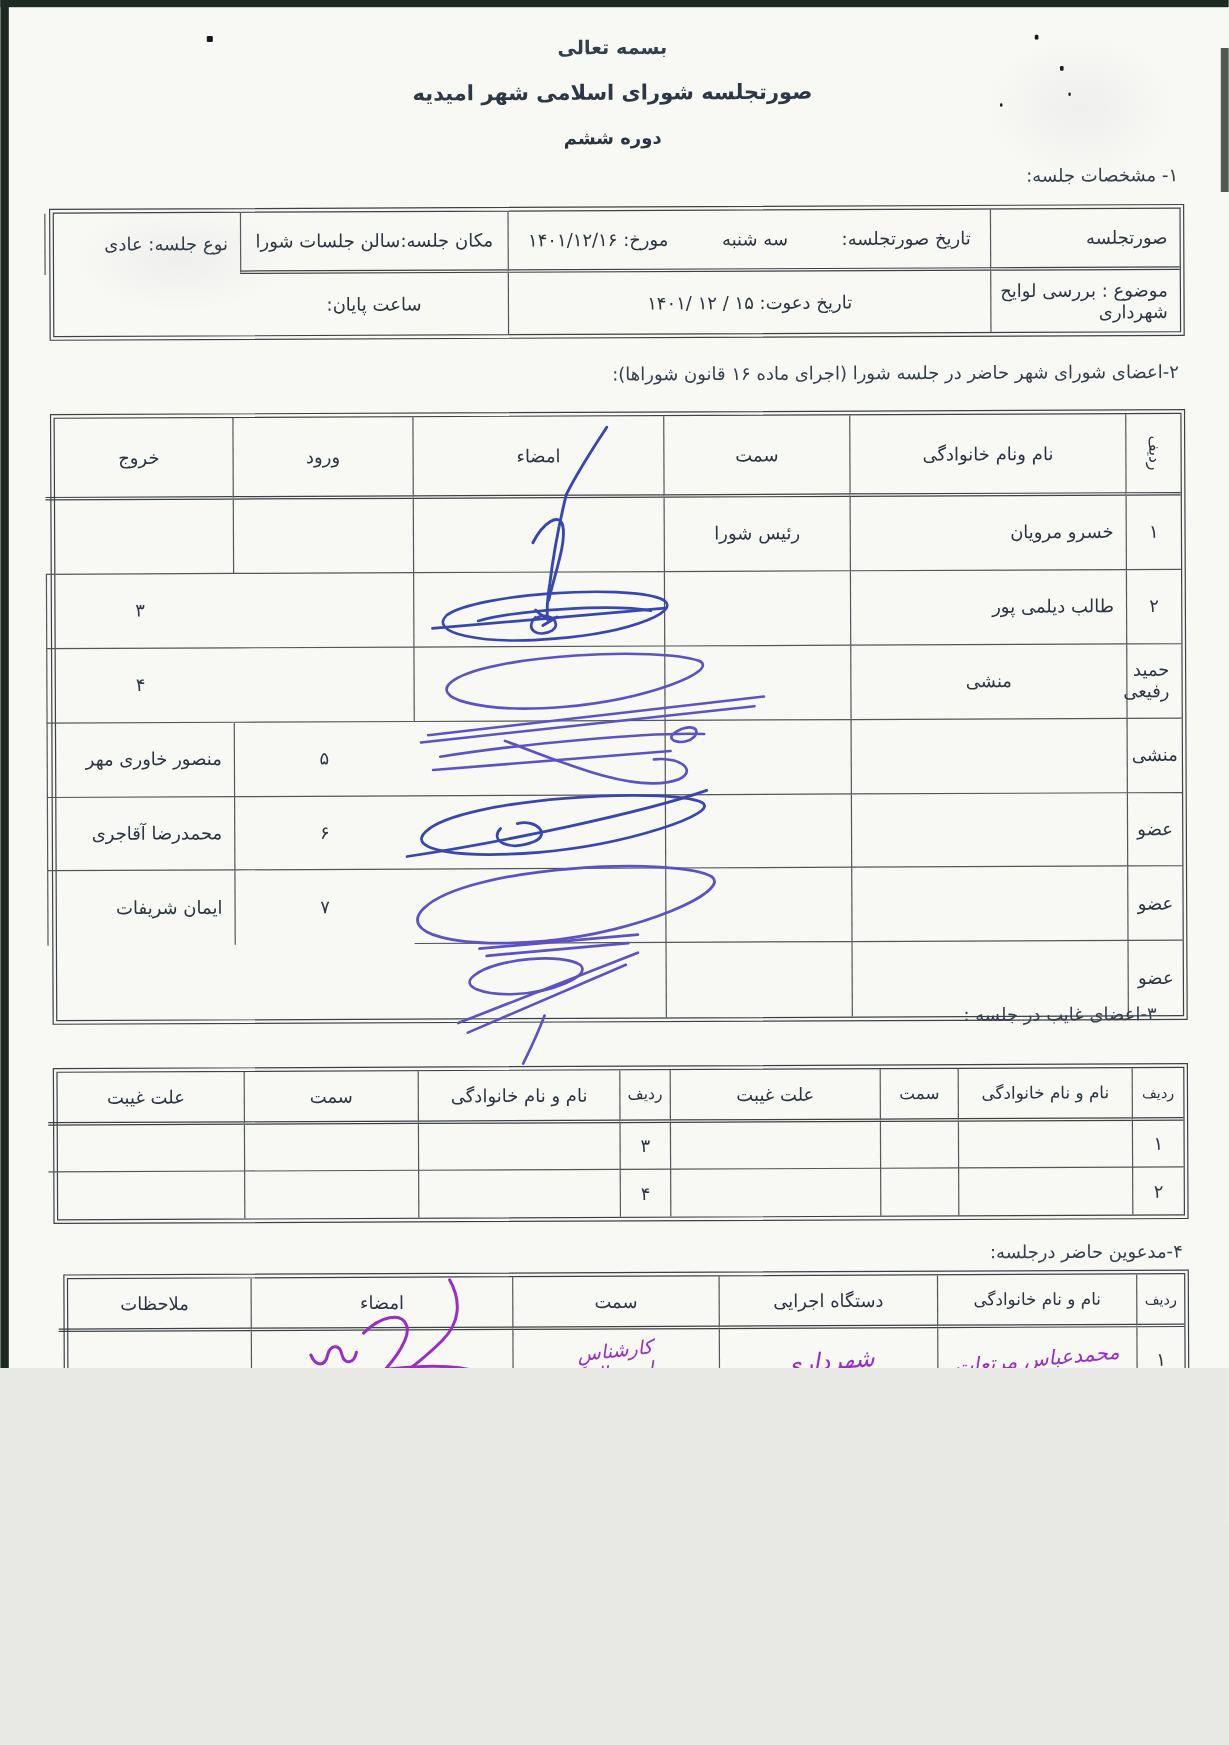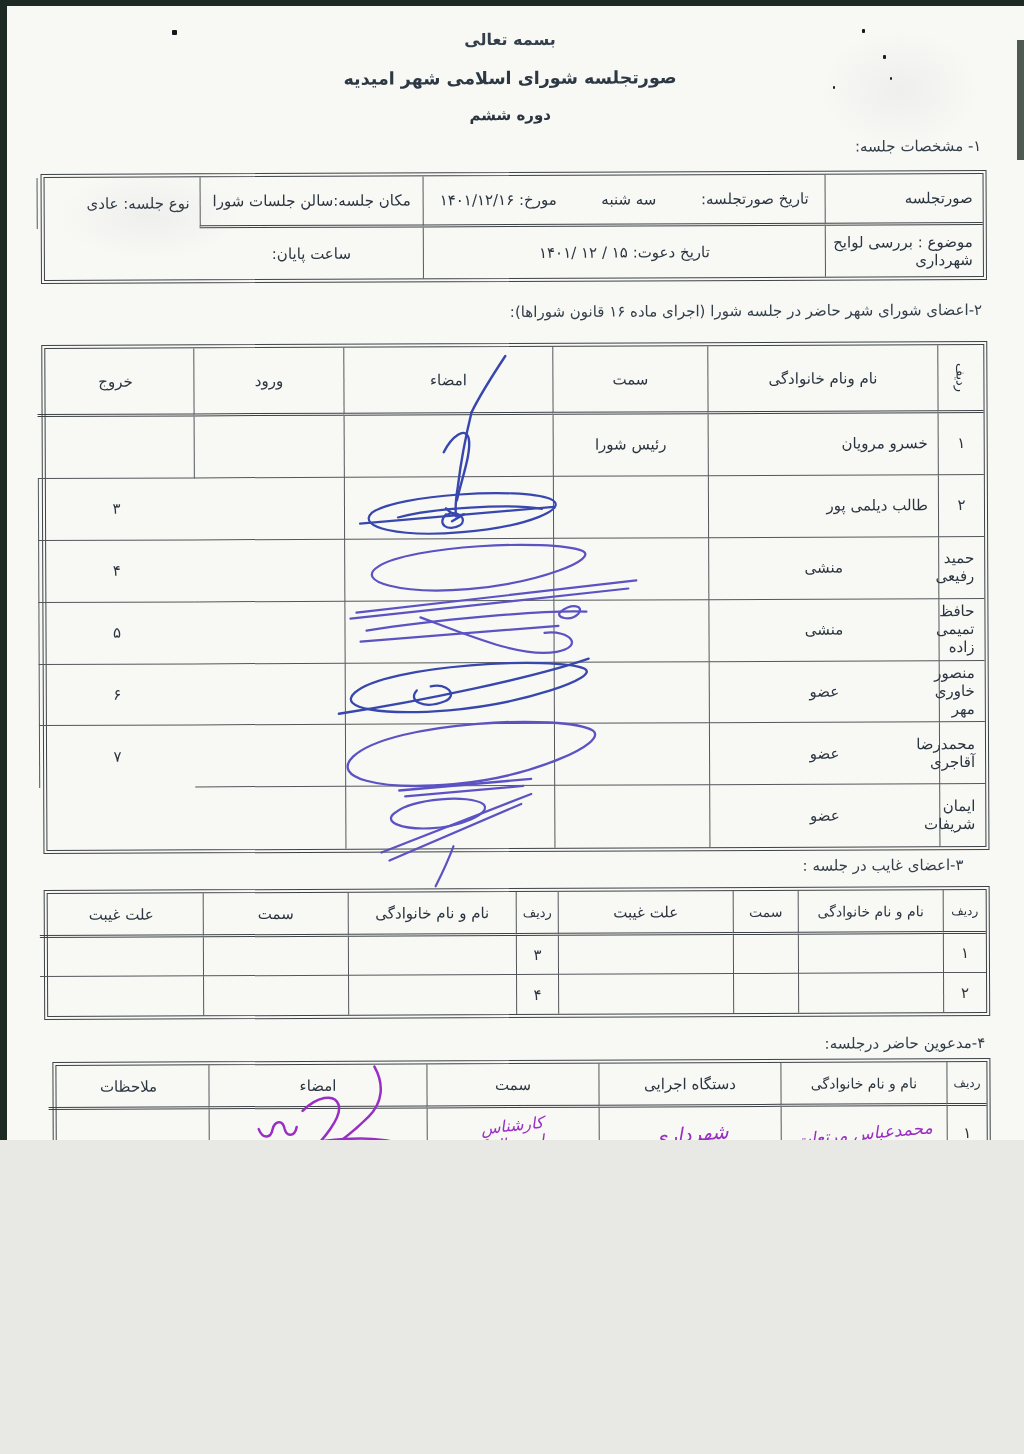--- a/index.html
+++ b/index.html
@@ -90,21 +90,20 @@
       <div class="cell last-col"></div>
 
       <div class="cell num">۳</div>
       <div class="cell right-pad">حمید رفیعی</div>
       <div class="cell">منشی</div>
       <div class="cell"></div>
       <div class="cell"></div>
       <div class="cell last-col"></div>
 
       <div class="cell num">۴</div>
-      <div class="cell right-pad">حافظ تمیمی زاده</div>
       <div class="cell">منشی</div>
       <div class="cell"></div>
       <div class="cell"></div>
       <div class="cell last-col"></div>
 
       <div class="cell num">۵</div>
       <div class="cell right-pad">منصور خاوری مهر</div>
       <div class="cell">عضو</div>
       <div class="cell"></div>
       <div class="cell"></div>
@@ -118,21 +117,21 @@
       <div class="cell last-col"></div>
 
       <div class="cell num last-row">۷</div>
       <div class="cell right-pad last-row">ایمان شریفات</div>
       <div class="cell last-row">عضو</div>
       <div class="cell last-row"></div>
       <div class="cell last-row"></div>
       <div class="cell last-row last-col"></div>
     </div>
 
-    <div class="sec-label" style="top:858px;right:62px;">۳-اعضای غایب در جلسه :</div>
+    <div class="sec-label" style="top:838px;right:62px;">۳-اعضای غایب در جلسه :</div>
 
     <div class="tbl" style="left:42px;top:888px;width:946px;height:130px;grid-template-columns:43px 145px 65px 175px 42px 168px 145px 163px;grid-template-rows:44px 39px 39px;">
       <div class="cell hsep" style="font-size:12px;">ردیف</div>
       <div class="cell hsep" style="font-size:14px;">نام و نام خانوادگی</div>
       <div class="cell hsep" style="font-size:14px;">سمت</div>
       <div class="cell hsep">علت غیبت</div>
       <div class="cell hsep" style="font-size:13px;">ردیف</div>
       <div class="cell hsep">نام و نام خانوادگی</div>
       <div class="cell hsep">سمت</div>
       <div class="cell hsep last-col">علت غیبت</div>

